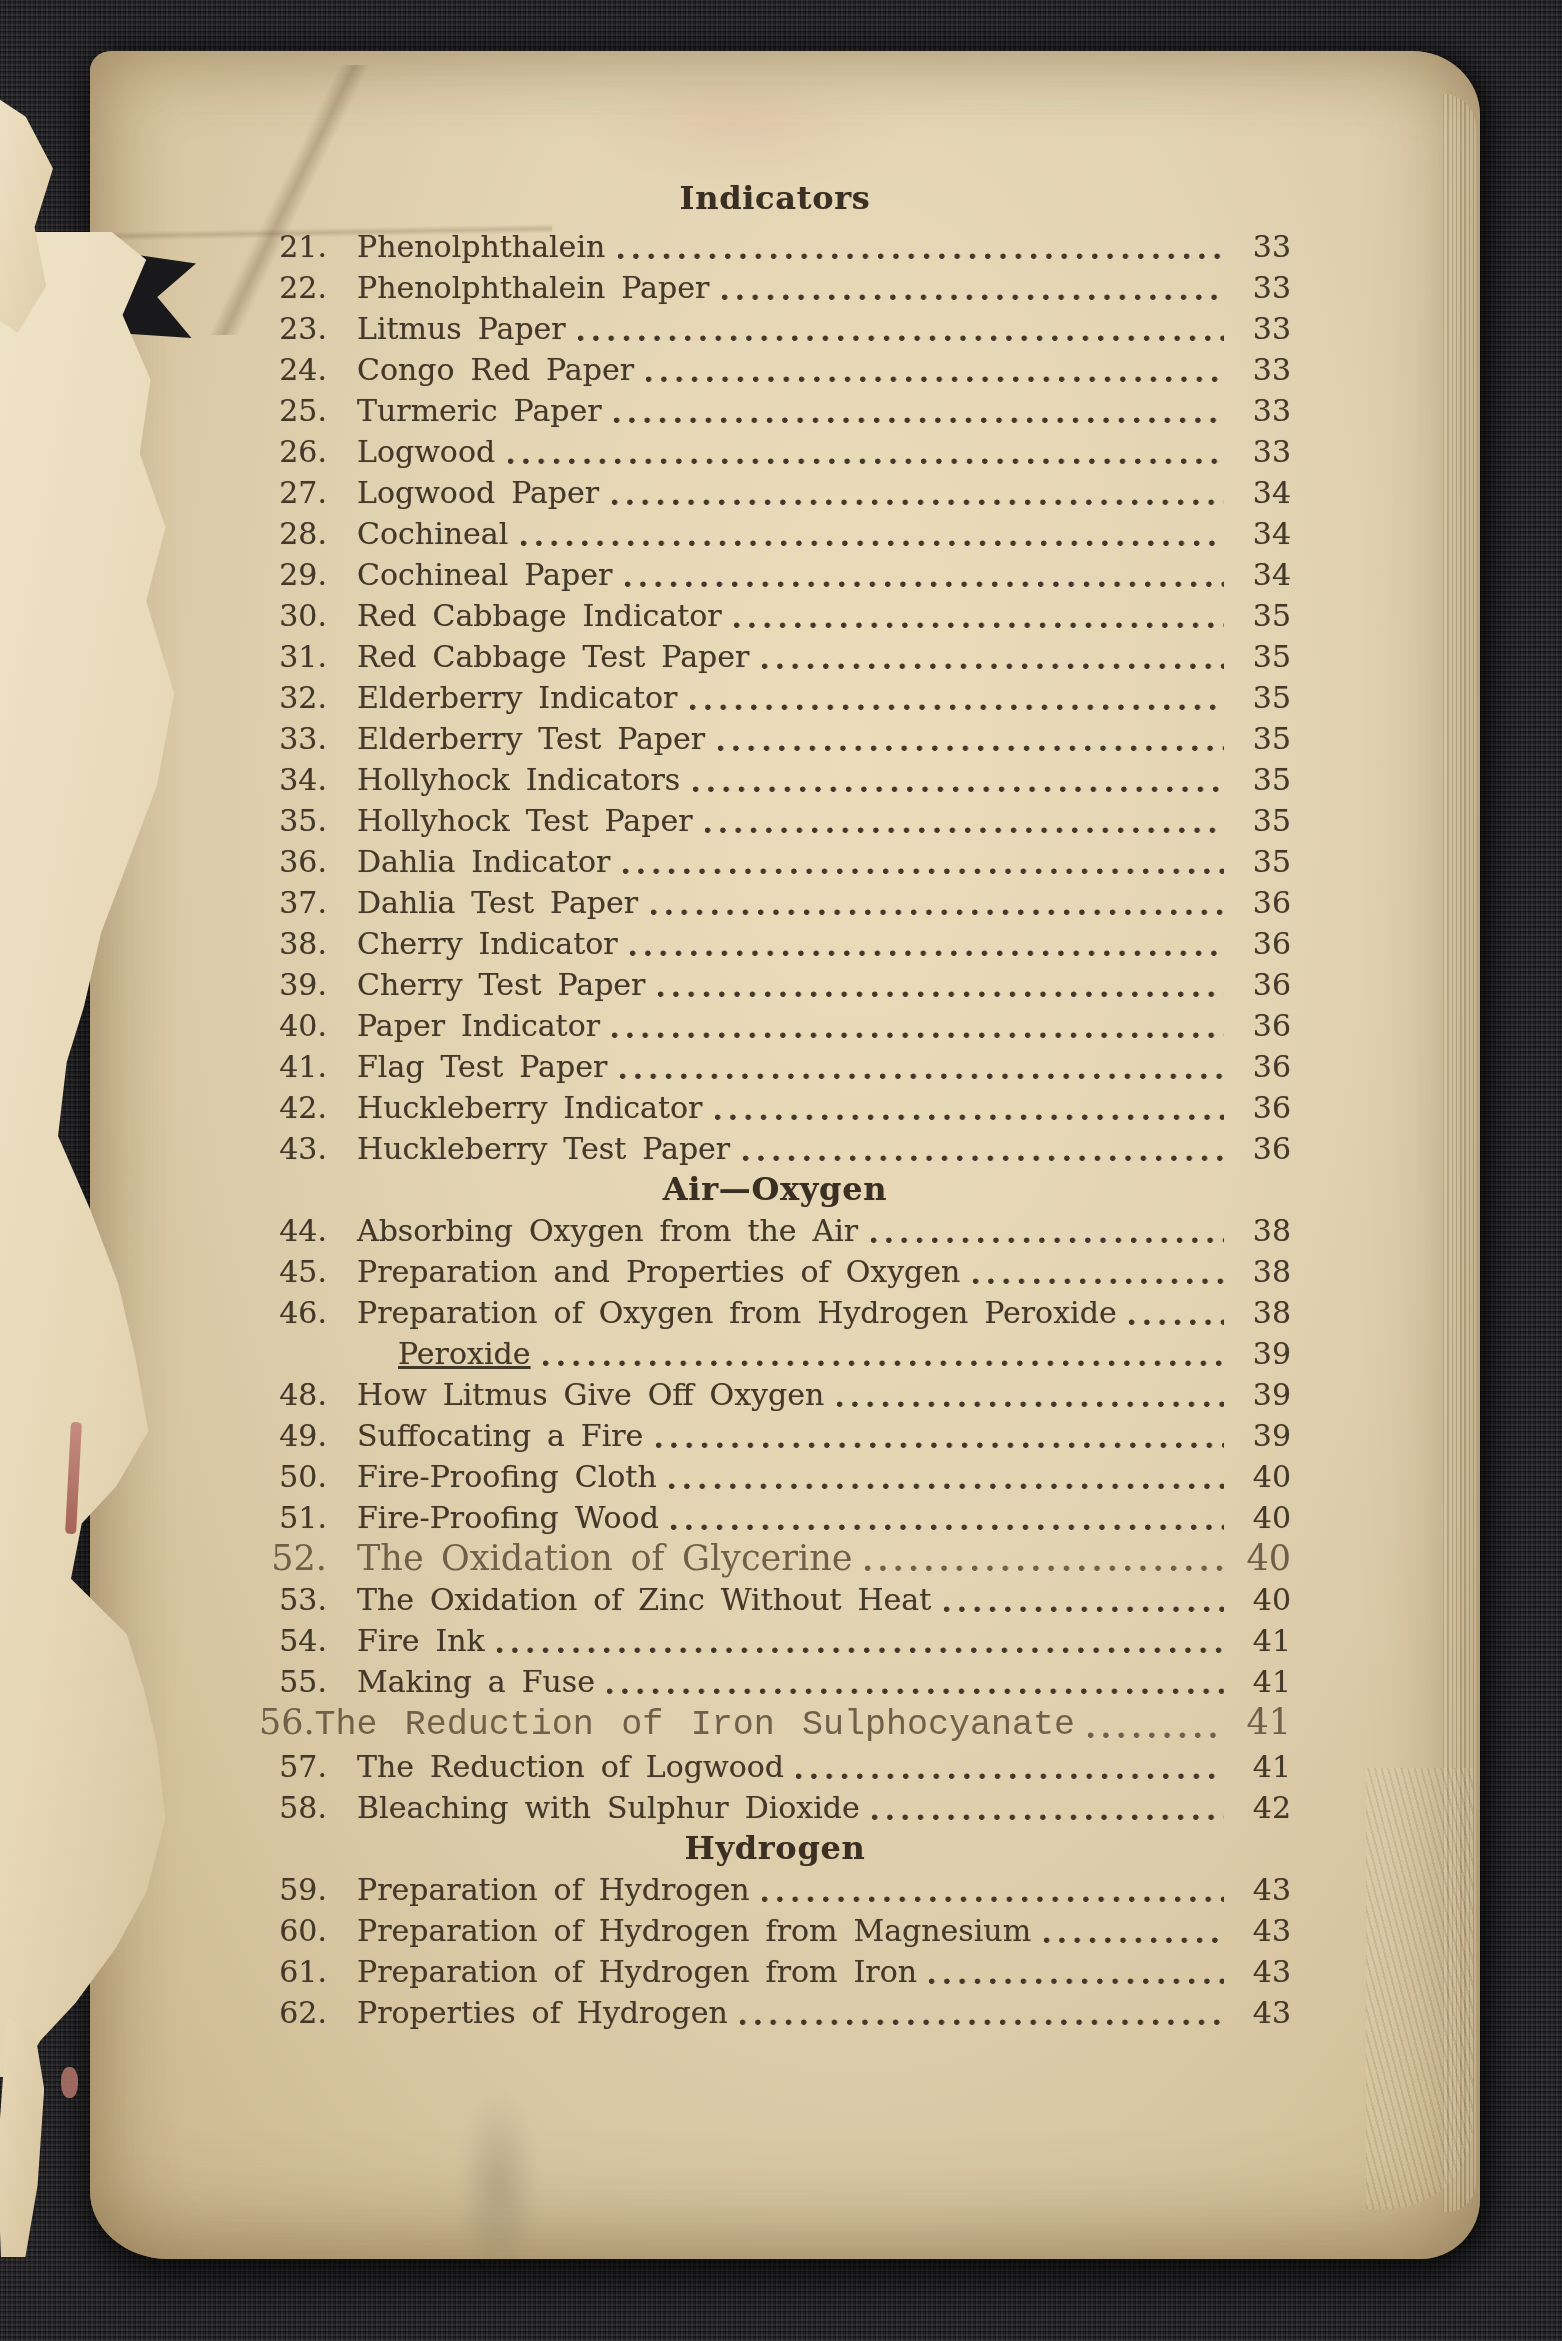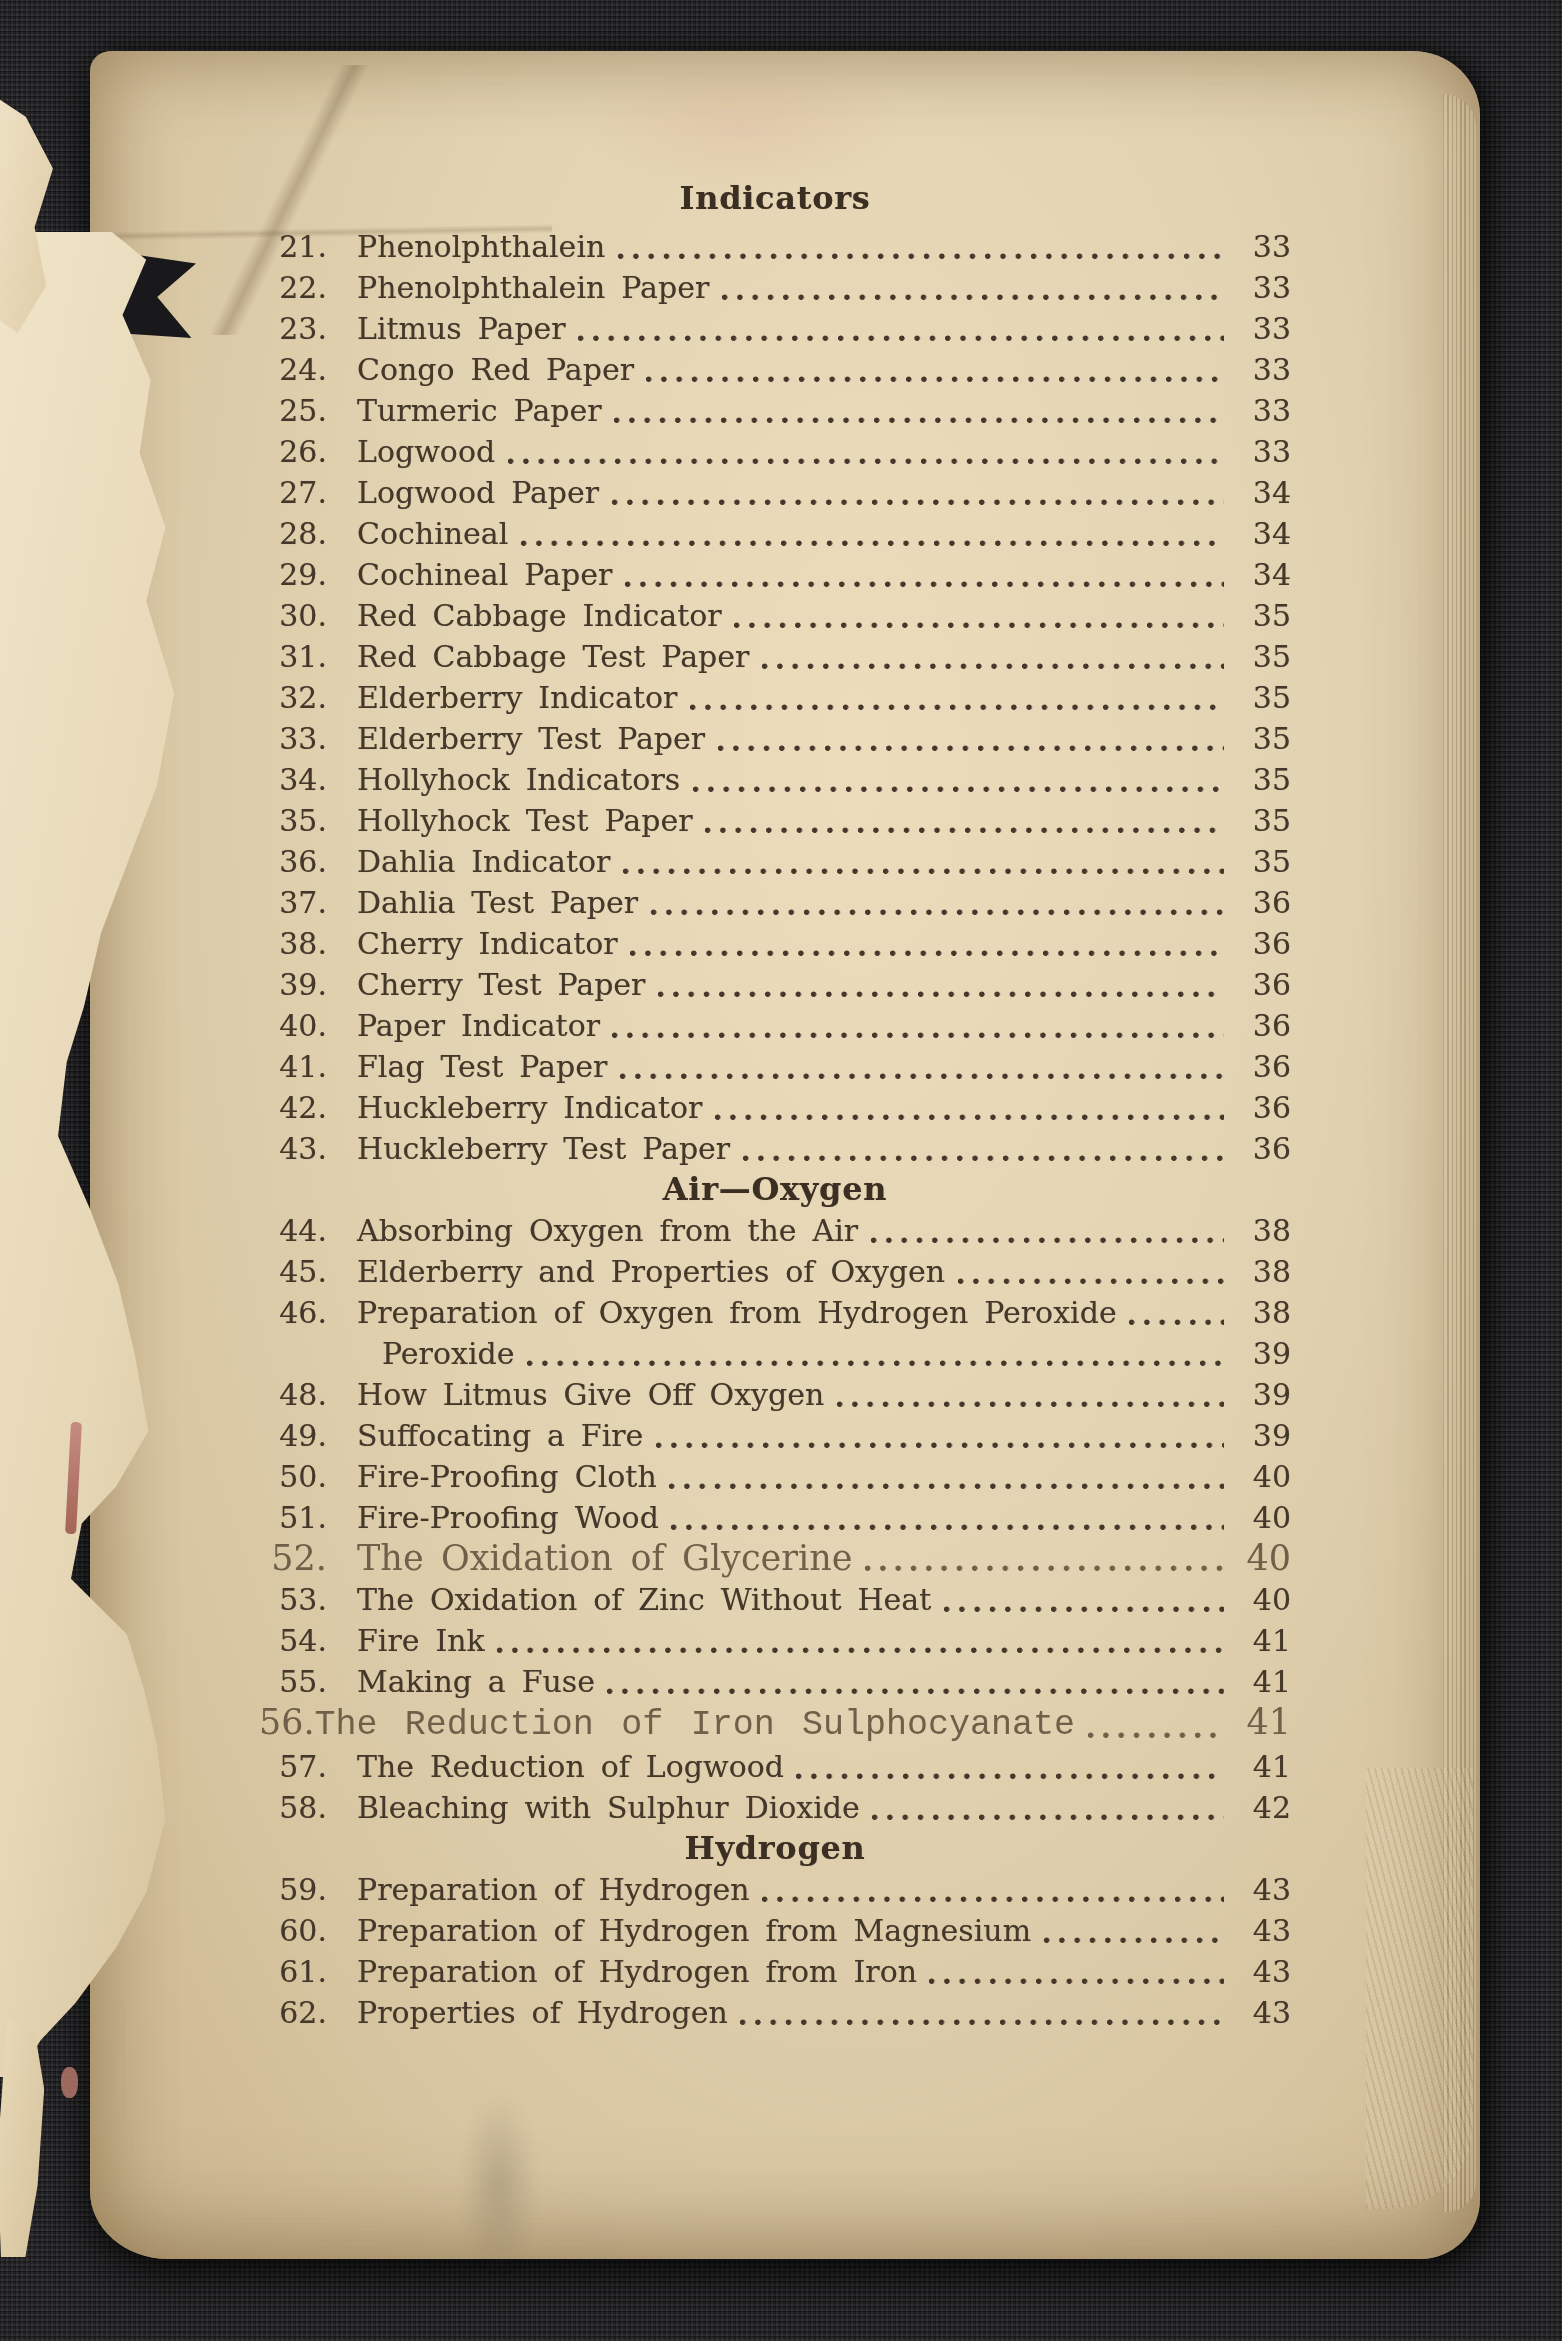--- a/index.html
+++ b/index.html
@@ -125,21 +125,21 @@
     flex:1 1 auto;align-self:flex-end;height:9.2px;min-width:28.4px;
     margin:0 7.1px 6.4px 11.4px;
     background-image:radial-gradient(circle at 3.6px 4.3px, currentColor 2.4px, rgba(0,0,0,0) 3.1px);
     background-size:15.3px 9.2px;background-repeat:repeat-x;
   }
   .pg{flex:0 0 auto;width:60px;text-align:right;}
   .row.muted{color:var(--ink-muted);font-size:35px;text-shadow:none;}
   .row.outdent .num{width:44px;}
   .row.outdent .title{margin-left:11.4px;font-family:Liberation Mono, monospace;}
   .row.cont .num{visibility:hidden;}
-  .row.cont .title{margin-left:55px;}
+  .row.cont .title{margin-left:71px;text-decoration:underline;}
 </style>
 </head>
 <body>
 
 <div id="screen">
   <div class="page">
     <div class="stain"></div>
     <div class="crease"></div>
     <div class="crease2"></div>
     <div class="stack"></div>
@@ -287,21 +287,21 @@
         </div>
         <div class="heading">Air—Oxygen</div>
         <div class="row">
           <span class="num">44.</span>
           <span class="title">Absorbing Oxygen from the Air</span>
           <span class="leader"></span>
           <span class="pg">38</span>
         </div>
         <div class="row">
           <span class="num">45.</span>
-          <span class="title">Elderberry and Properties of Oxygen</span>
+          <span class="title">Preparation and Properties of Oxygen</span>
           <span class="leader"></span>
           <span class="pg">38</span>
         </div>
         <div class="row">
           <span class="num">46.</span>
           <span class="title">Preparation of Oxygen from Hydrogen Peroxide</span>
           <span class="leader"></span>
           <span class="pg">38</span>
         </div>
         <div class="row cont">

